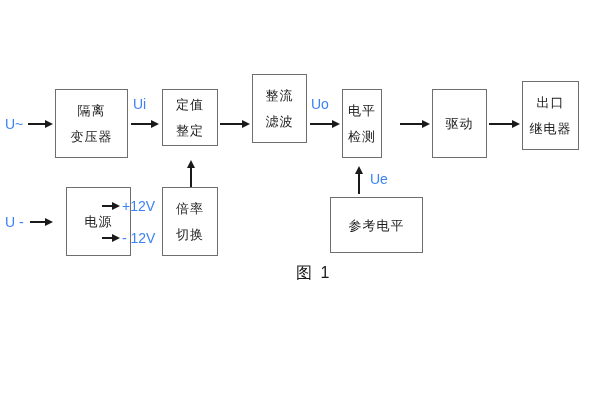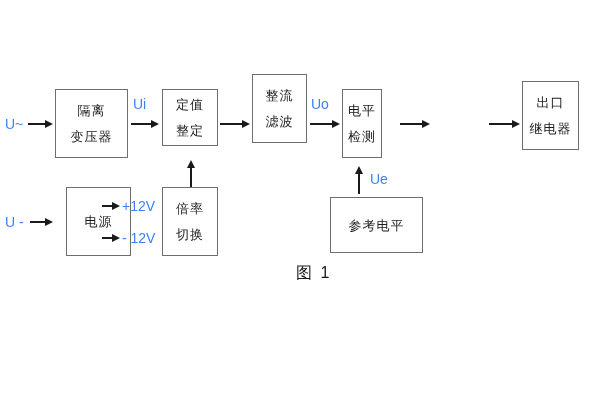--- a/index.html
+++ b/index.html
@@ -44,20 +44,23 @@
     <span>整定</span>
   </div>
   <div class="box" style="left:252px;top:74px;width:55px;height:69px">
     <span>整流</span>
     <span>滤波</span>
   </div>
   <div class="box" style="left:342px;top:89px;width:40px;height:69px">
     <span>电平</span>
     <span>检测</span>
   </div>
+  <div class="box" style="left:432px;top:89px;width:55px;height:69px">
+    <span>驱动</span>
+  </div>
   <div class="box" style="left:522px;top:81px;width:57px;height:69px">
     <span>出口</span>
     <span>继电器</span>
   </div>
 
   <div class="box" style="left:66px;top:187px;width:65px;height:69px">
     <span>电源</span>
   </div>
   <div class="box" style="left:162px;top:187px;width:56px;height:69px">
     <span>倍率</span>

